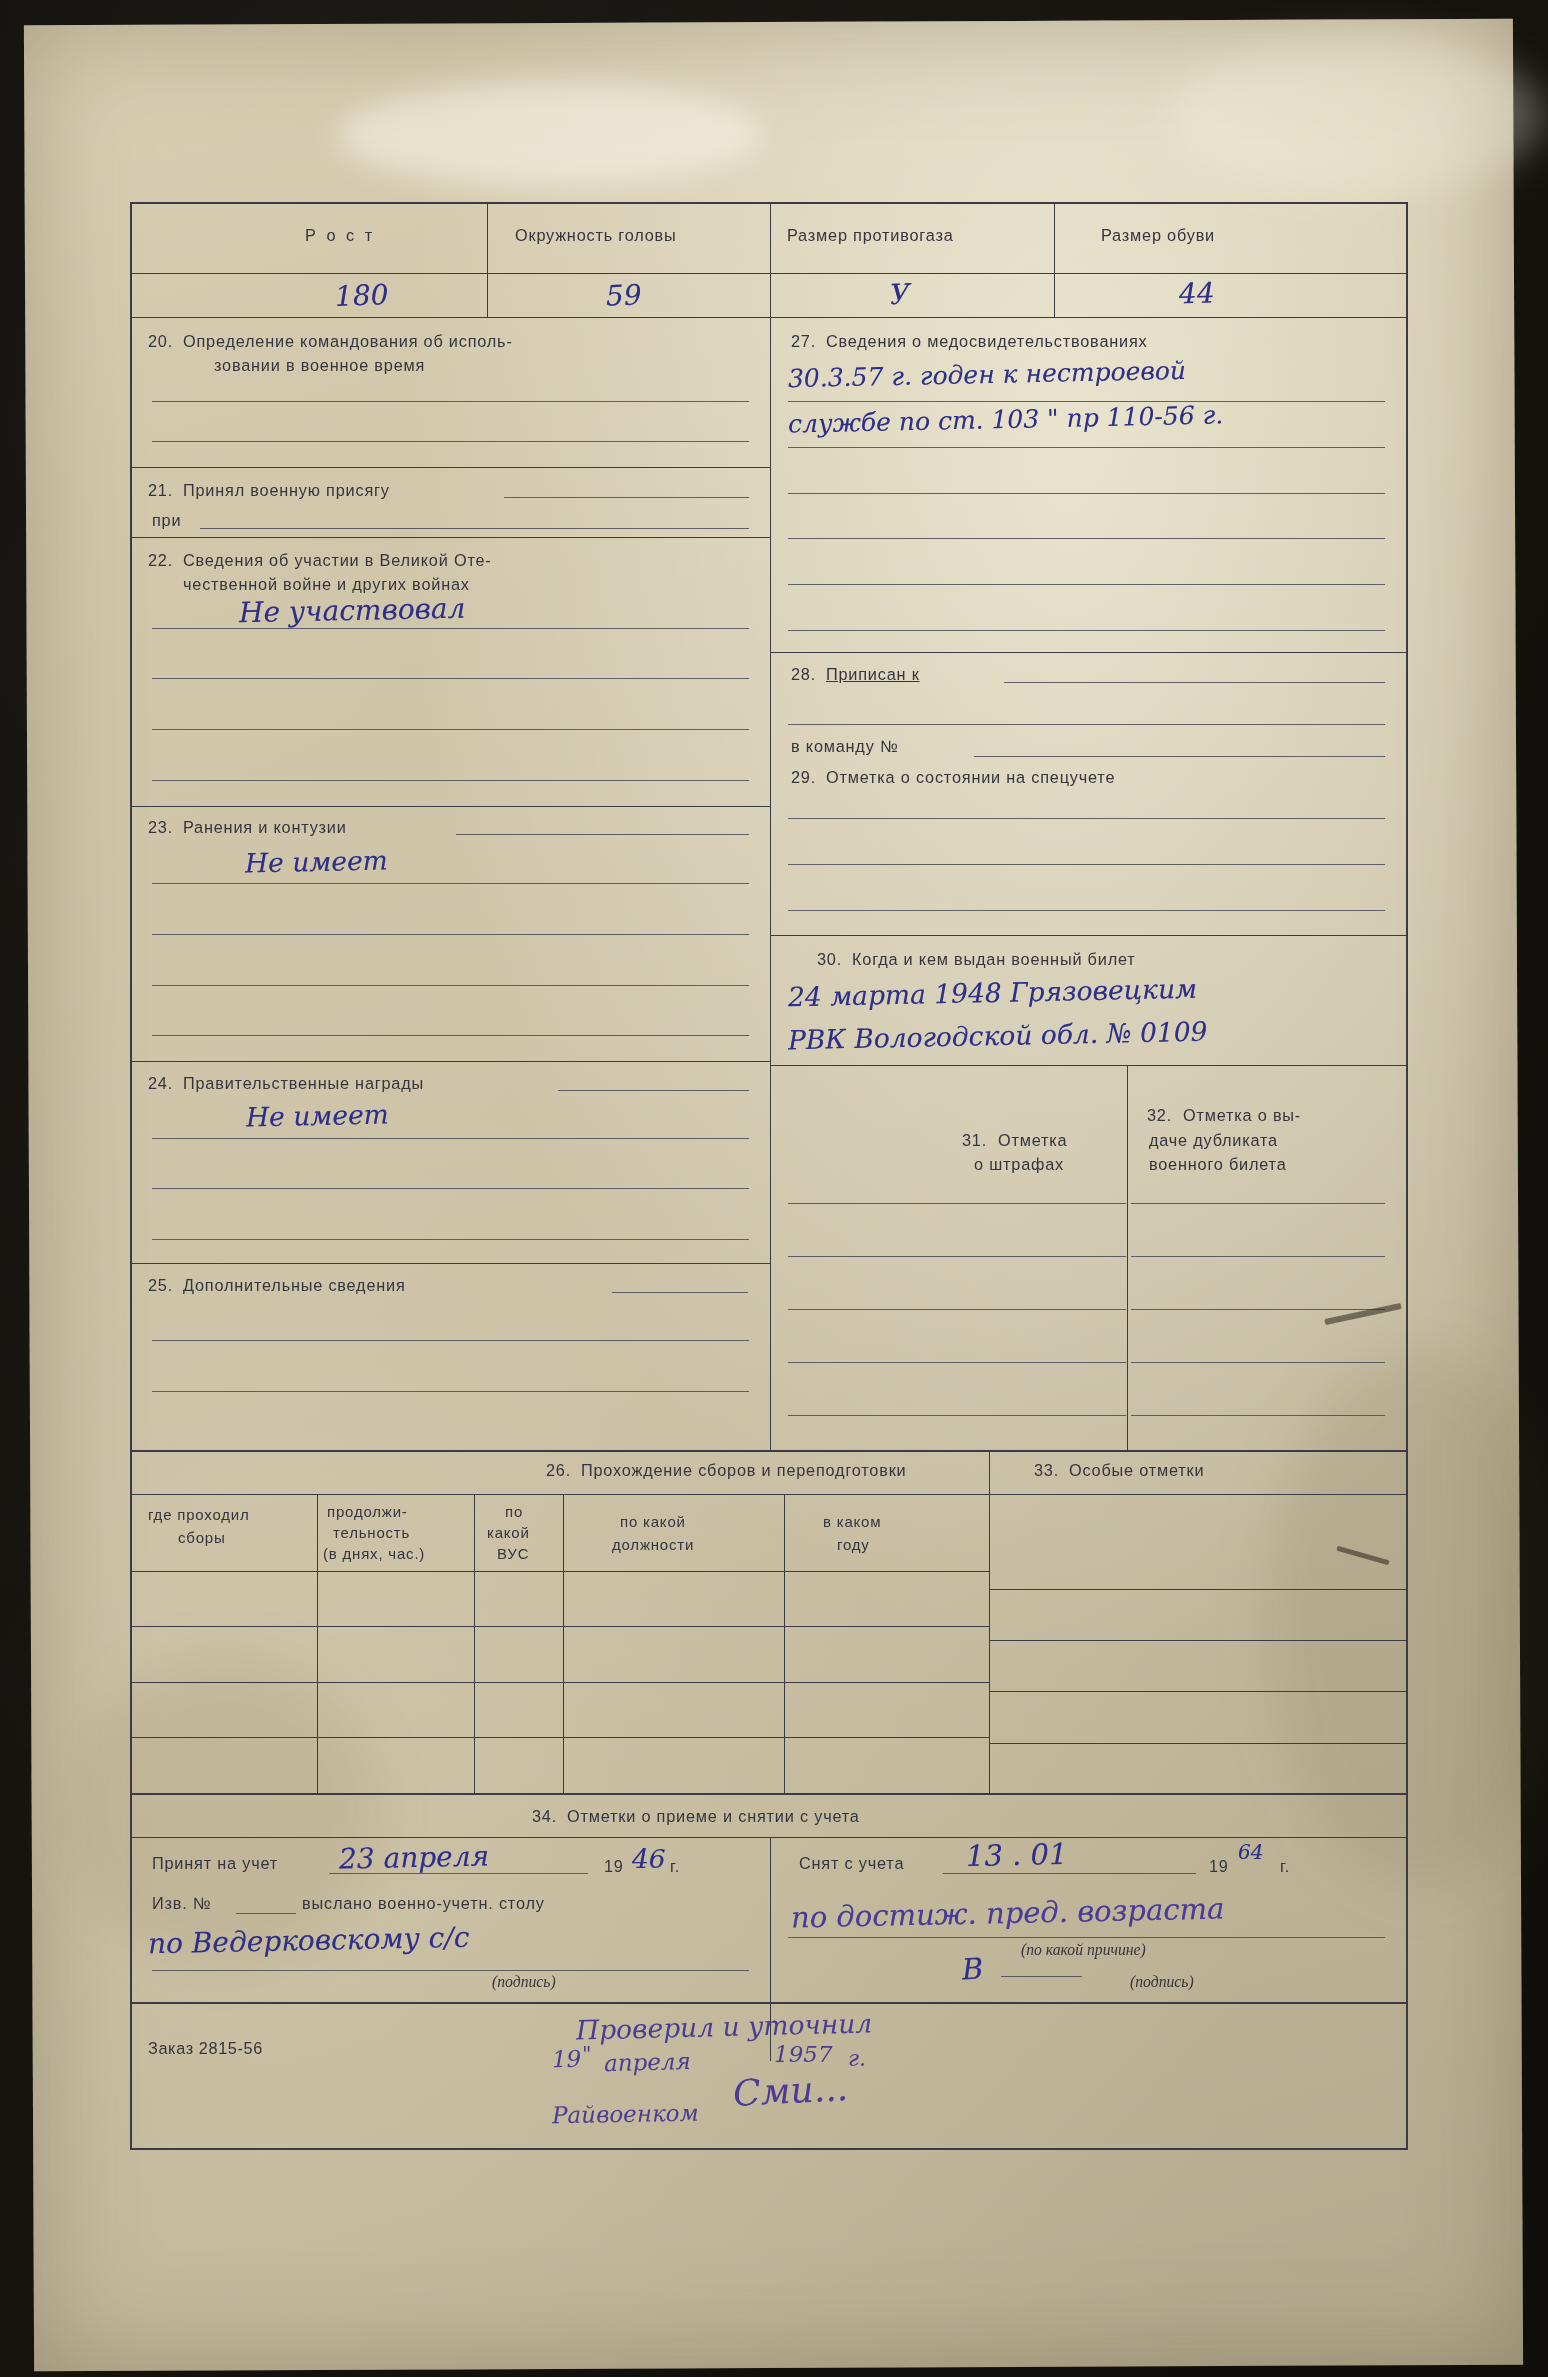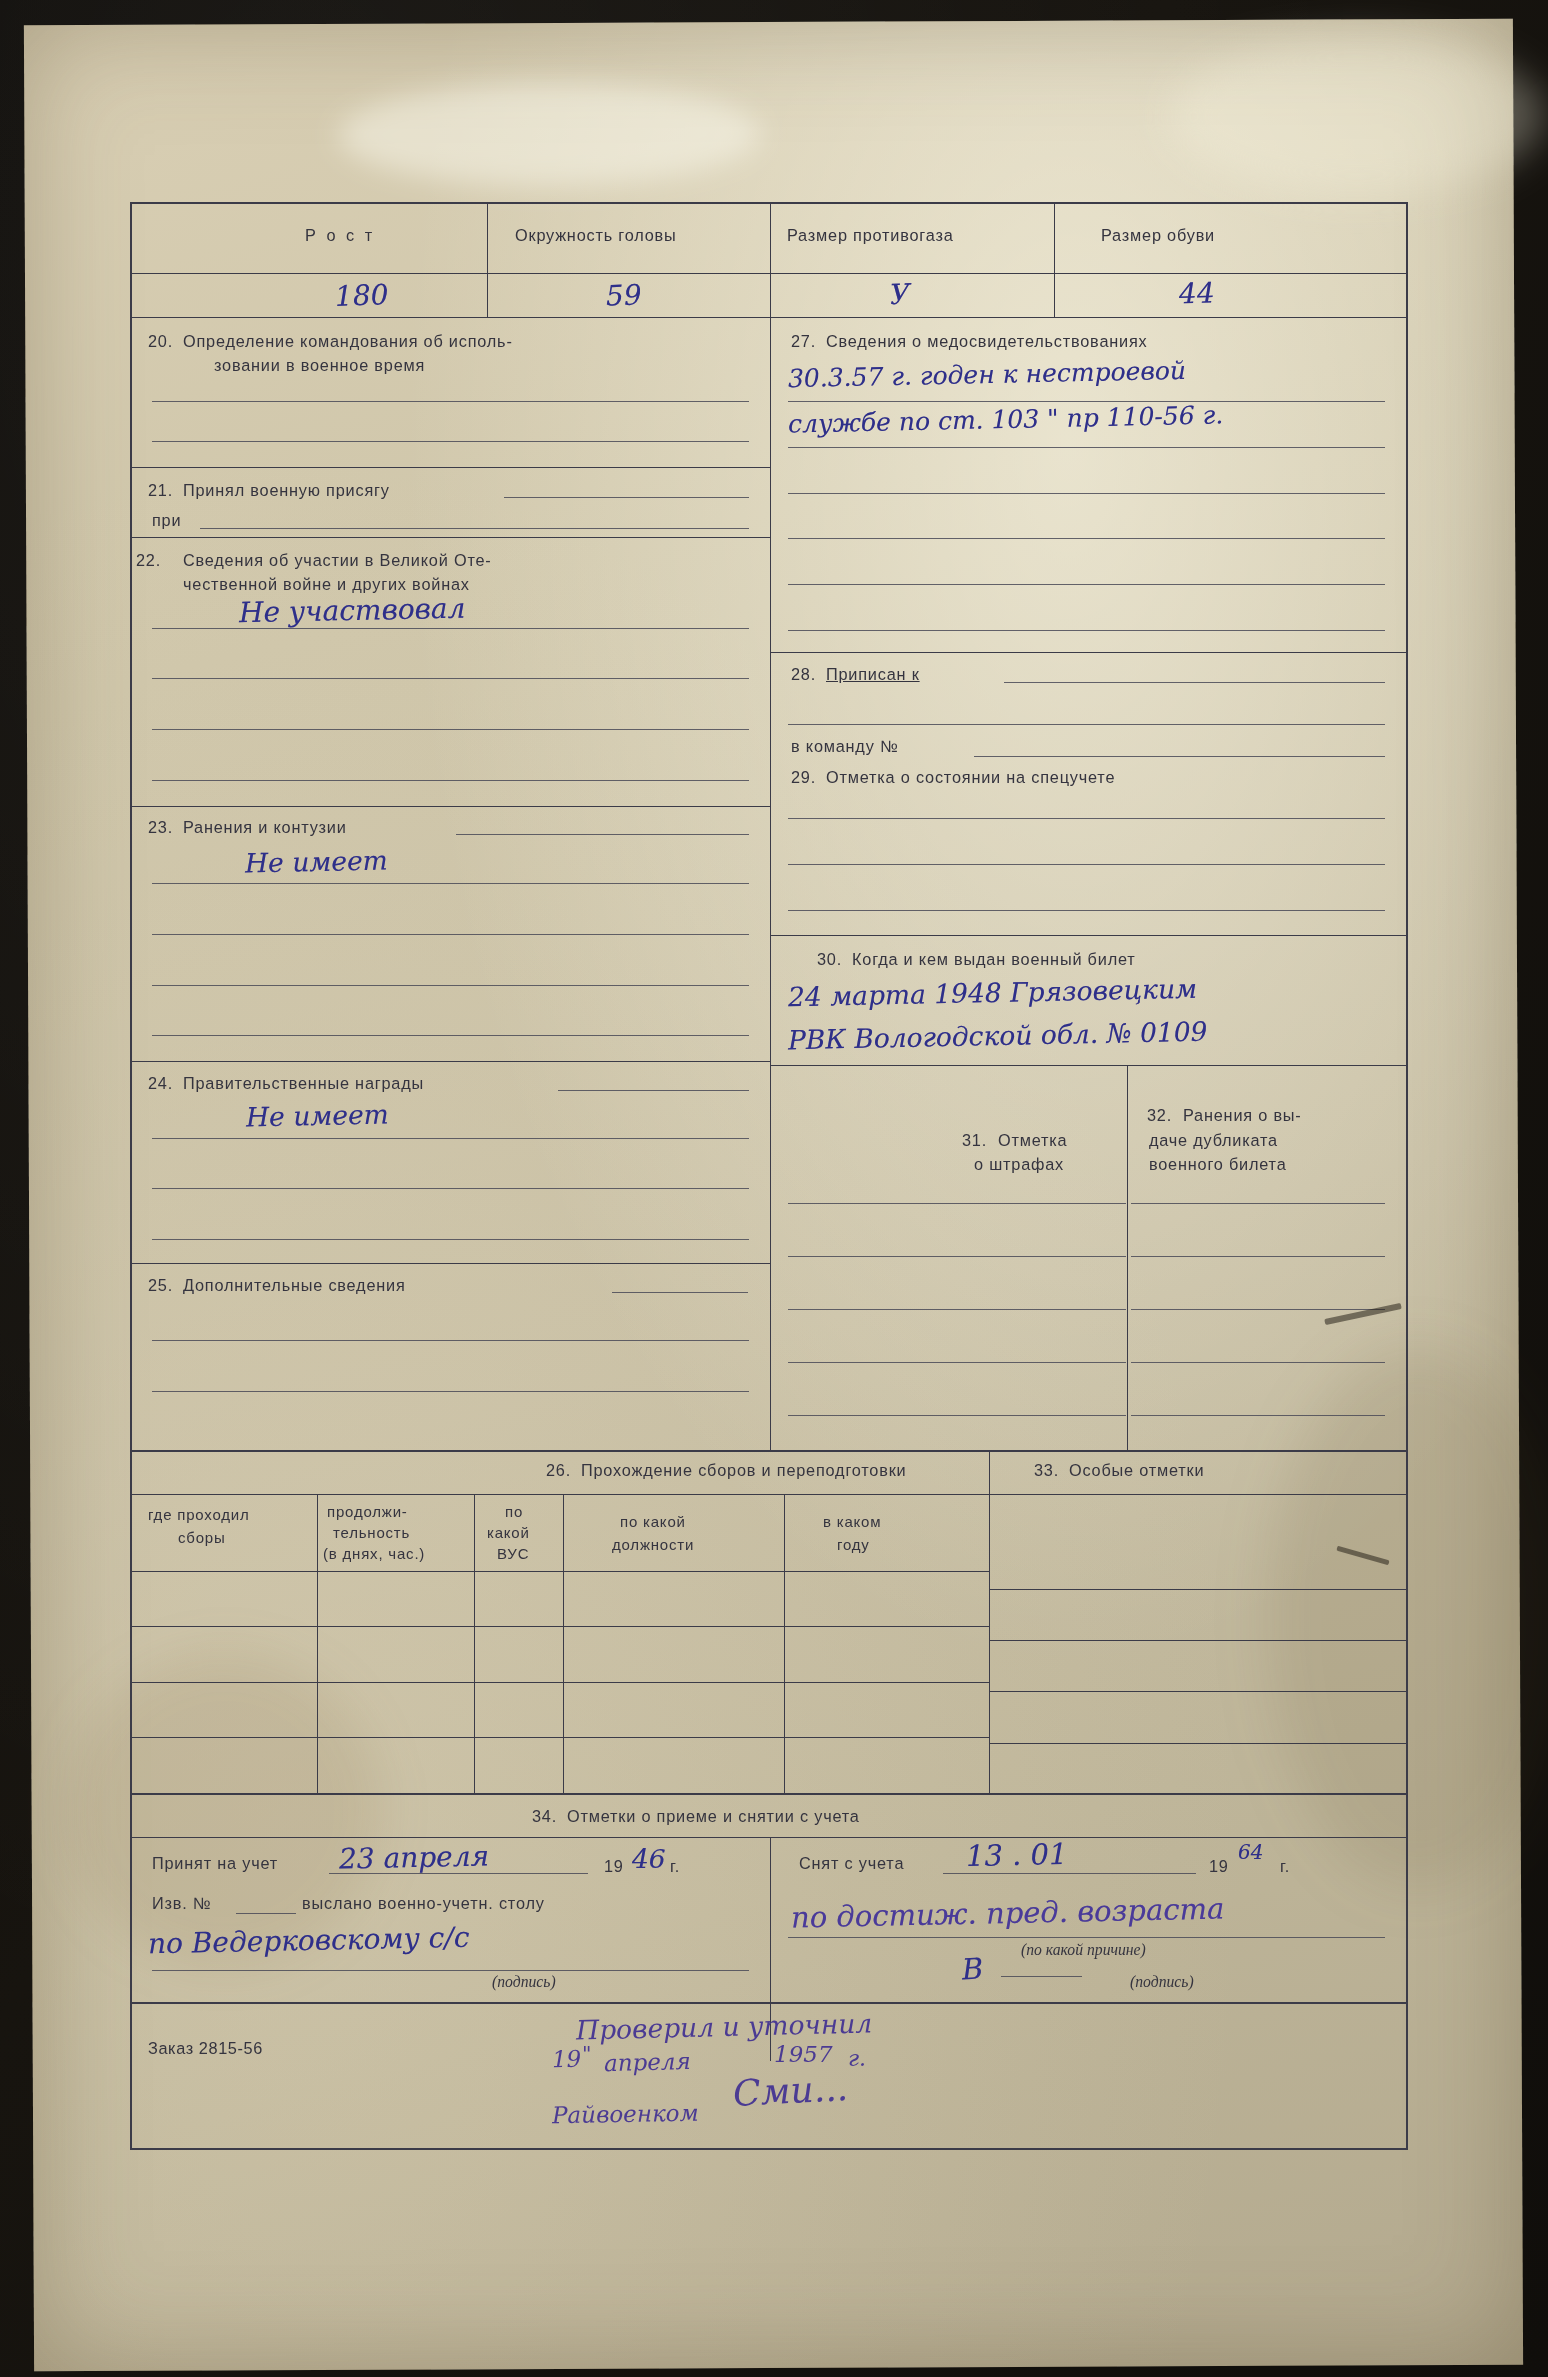--- a/index.html
+++ b/index.html
@@ -165,21 +165,21 @@
   <div class="ln h" style="left:0; top:265px; width:640px;"></div>
 
   <div class="lbl" style="left:18px; top:279px;">21.</div>
   <div class="lbl" style="left:53px; top:279px;">Принял военную присягу</div>
   <div class="rule" style="left:374px; top:295px; width:245px;"></div>
   <div class="lbl" style="left:22px;  top:309px;">при</div>
   <div class="rule" style="left:70px; top:326px; width:549px;"></div>
 
   <div class="ln h" style="left:0; top:335px; width:640px;"></div>
 
-  <div class="lbl" style="left:6px;  top:349px;">22.</div>
+  <div class="lbl" style="left:18px;  top:349px;">22.</div>
   <div class="lbl" style="left:53px;  top:349px;">Сведения об участии в Великой Оте-</div>
   <div class="lbl" style="left:53px;  top:373px;">чественной войне и других войнах</div>
   <div class="rule" style="left:22px; top:426px; width:597px;"></div>
   <div class="rule" style="left:22px; top:476px; width:597px;"></div>
   <div class="rule" style="left:22px; top:527px; width:597px;"></div>
   <div class="rule" style="left:22px; top:578px; width:597px;"></div>
   <div class="hw r2" style="left:109px; top:392px; font-size:28px;">Не участвовал</div>
 
   <div class="ln h" style="left:0; top:604px; width:640px;"></div>
 
@@ -245,21 +245,21 @@
 
   <div class="ln h" style="left:640px; top:863px; width:637px;"></div>
 
   <div class="ln v" style="left:997px; top:863px; height:385px;"></div>
 
   <div class="lbl" style="left:832px; top:929px;">31.</div>
   <div class="lbl" style="left:868px; top:929px;">Отметка</div>
   <div class="lbl" style="left:844px; top:953px;">о штрафах</div>
 
   <div class="lbl" style="left:1017px; top:904px;">32.</div>
-  <div class="lbl" style="left:1053px; top:904px;">Ранения о вы-</div>
+  <div class="lbl" style="left:1053px; top:904px;">Отметка о вы-</div>
   <div class="lbl" style="left:1019px; top:929px;">даче дубликата</div>
   <div class="lbl" style="left:1019px; top:953px;">военного билета</div>
 
   <div class="rule" style="left:658px; top:1001px; width:338px;"></div>
   <div class="rule" style="left:658px; top:1054px; width:338px;"></div>
   <div class="rule" style="left:658px; top:1107px; width:338px;"></div>
   <div class="rule" style="left:658px; top:1160px; width:338px;"></div>
   <div class="rule" style="left:658px; top:1213px; width:338px;"></div>
 
   <div class="rule" style="left:1001px; top:1001px; width:254px;"></div>

